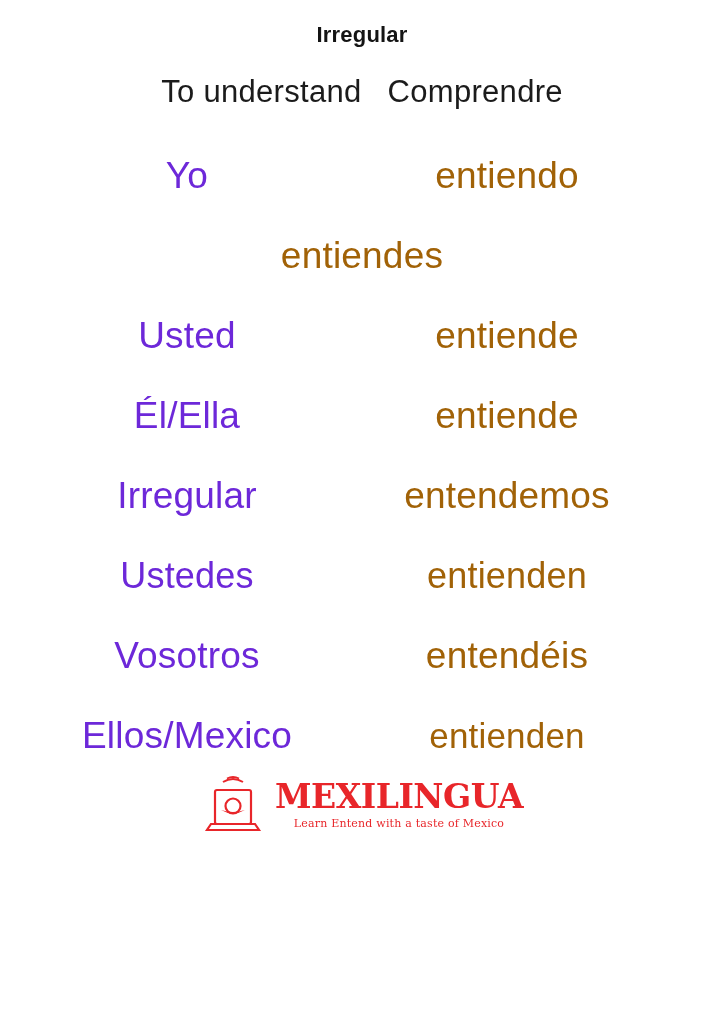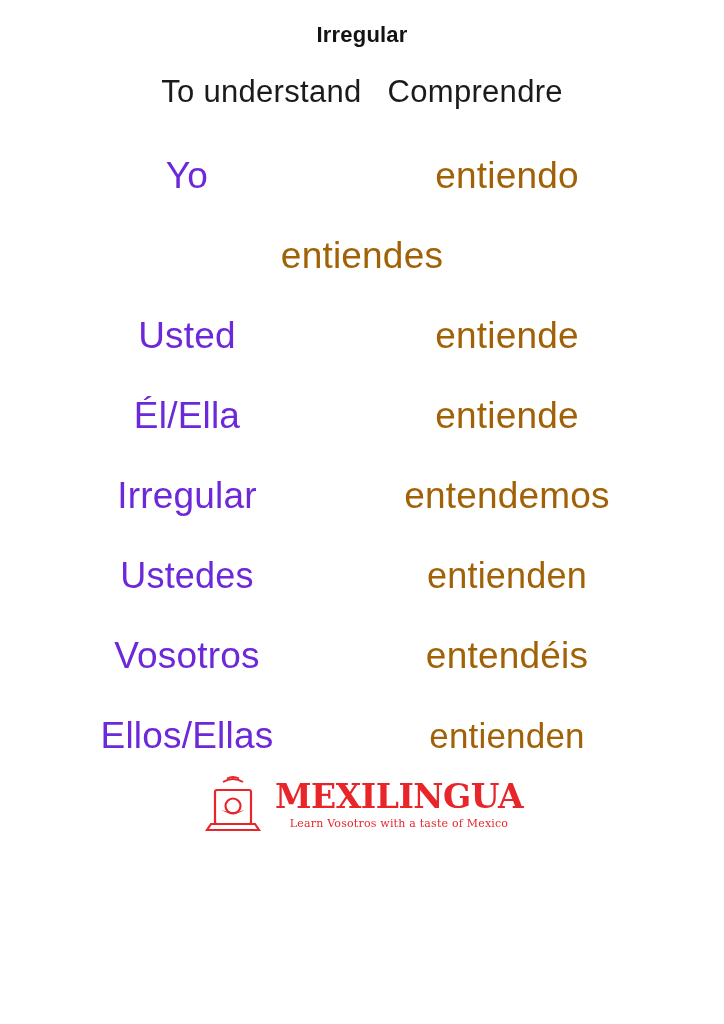--- a/index.html
+++ b/index.html
@@ -176,21 +176,21 @@
       <div class="pron">Ustedes</div>
       <div class="conj">entienden</div>
     </div>
 
     <div class="row r6">
       <div class="pron">Vosotros</div>
       <div class="conj">entendéis</div>
     </div>
 
     <div class="row r7">
-      <div class="pron">Ellos/Ellas</div>
+      <div class="pron">Ellos/Mexico</div>
       <div class="conj">entienden</div>
     </div>
 
   </div>
 
   <div class="logo">
     <span class="logo-mark">
       <svg width="64" height="58" viewBox="0 0 64 58" aria-hidden="true">
         <g fill="none" stroke="#e8262a" stroke-width="2.2">
           <path d="M10 48 h44 l4 6 H6 z"></path>
@@ -199,17 +199,17 @@
           <path d="M26 2.5 q6 -3 12 0" stroke-width="1.8"></path>
         </g>
         <g fill="#e8262a">
           <circle cx="32" cy="30" r="7.5" fill="none" stroke="#e8262a" stroke-width="2.2"></circle>
           <path d="M20 34 q12 7 24 0 q-12 4 -24 0z"></path>
         </g>
       </svg>
     </span>
     <span class="logo-text">
       <span class="logo-name">MEXILINGUA</span>
-      <span class="logo-tag">Learn Vosotros with a taste of Mexico</span>
+      <span class="logo-tag">Learn Entend with a taste of Mexico</span>
     </span>
   </div>
 
 </div>
 
 </body></html>

